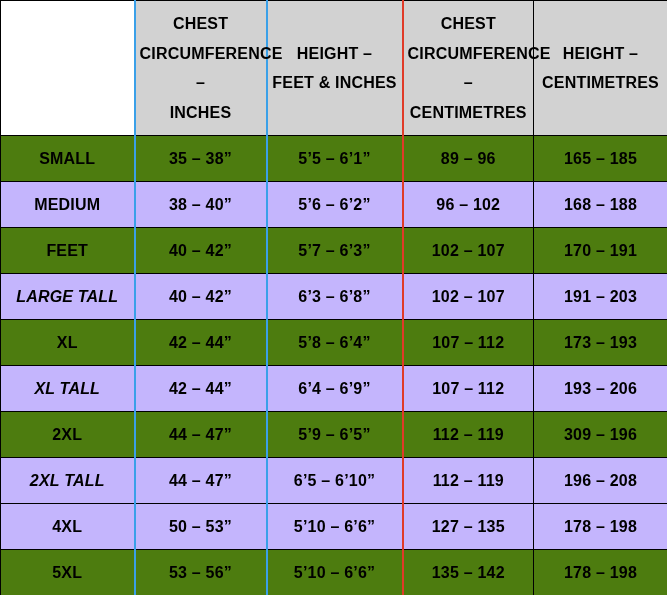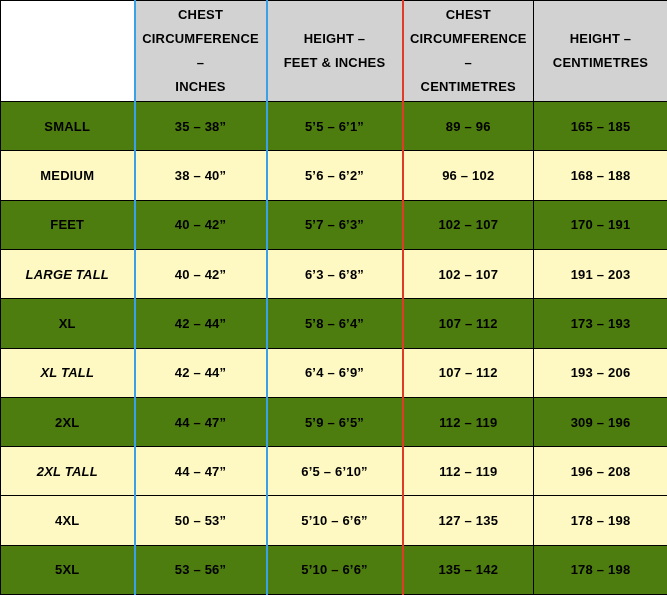--- a/index.html
+++ b/index.html
@@ -21,40 +21,40 @@
     height: 595px;
   }
   #size-table col.c0 { width: 134px; }
   #size-table col.c1 { width: 132px; }
   #size-table col.c2 { width: 136px; }
   #size-table col.c3 { width: 131px; }
   #size-table col.c4 { width: 134px; }
 
   #size-table td, #size-table th {
     border: 1px solid #000000;
-    padding: 2px 4px;
+    padding: 8px 4px;
     text-align: center;
     vertical-align: middle;
-    font-size: 13px;
+    font-size: 16px;
     font-weight: bold;
     letter-spacing: 0.2px;
   }
   thead th {
     height: 86px;
     background: #d2d2d2;
     line-height: 1.85;
     font-size: 12.5px;
   }
   thead th.corner {
     background: #ffffff;
     border-top: none;
     border-left: none;
   }
   tbody tr { height: 46px; }
-  tbody tr.shade td { background: #fef9c3; }
+  tbody tr.shade td { background: #c4b5fd; }
   tbody tr.plain td { background: #4d7c0f; }
 
   td.label {
     text-align: left;
     padding-left: 8px;
     font-size: 13px;
   }
   td.label.tall { font-style: italic; }
 
   

